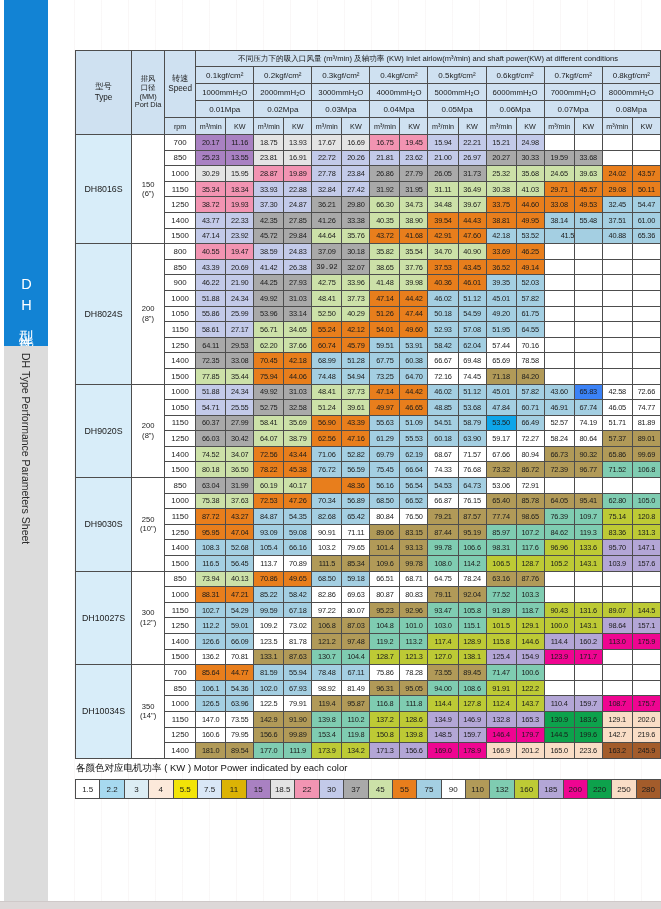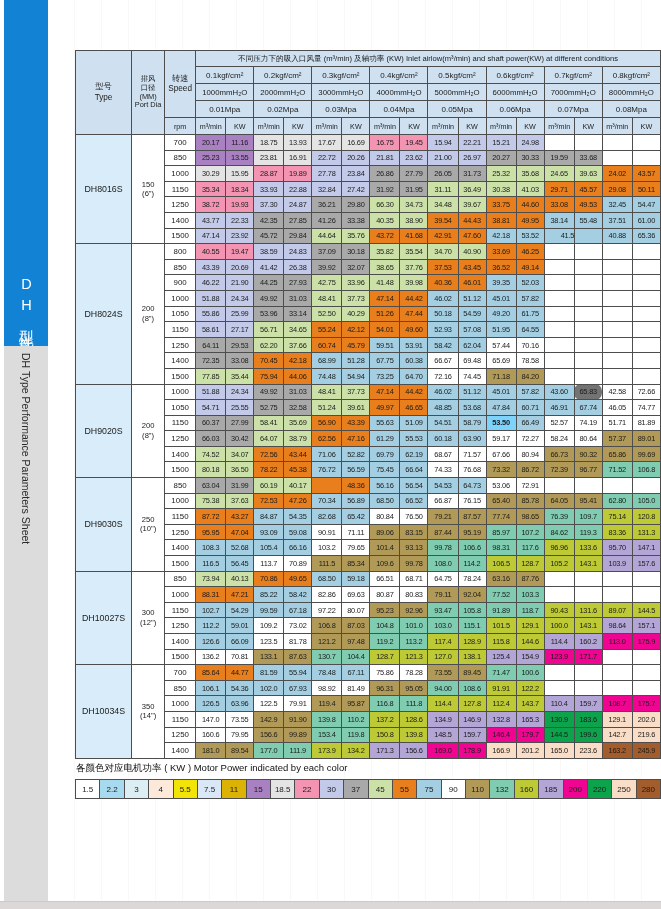--- a/index.html
+++ b/index.html
@@ -287,21 +287,21 @@
           <td class="td-val" style="background: rgb(255, 255, 255);"></td>
           <td class="td-val" style="background: rgb(255, 255, 255);"></td>
           <td class="td-val" style="background: rgb(255, 255, 255);"></td>
         </tr>
         <tr>
           <td class="td-rpm">850</td>
           <td class="td-val" style="background: rgb(195, 202, 233);">43.39</td>
           <td class="td-val" style="background: rgb(195, 202, 233);">20.69</td>
           <td class="td-val" style="background: rgb(195, 202, 233);">41.42</td>
           <td class="td-val" style="background: rgb(195, 202, 233);">26.38</td>
-          <td class="td-val" style="background: rgb(169, 169, 169);">39.92</td>
+          <td class="td-val" style="background: rgb(169, 169, 169); font-family: Liberation Mono, monospace;">39.92</td>
           <td class="td-val" style="background: rgb(169, 169, 169);">32.07</td>
           <td class="td-val" style="background: rgb(204, 225, 168);">38.65</td>
           <td class="td-val" style="background: rgb(204, 225, 168);">37.76</td>
           <td class="td-val" style="background: rgb(232, 126, 28);">37.53</td>
           <td class="td-val" style="background: rgb(232, 126, 28);">43.45</td>
           <td class="td-val" style="background: rgb(232, 126, 28);">36.52</td>
           <td class="td-val" style="background: rgb(232, 126, 28);">49.14</td>
           <td class="td-val" style="background: rgb(255, 255, 255);"></td>
           <td class="td-val" style="background: rgb(255, 255, 255);"></td>
           <td class="td-val" style="background: rgb(255, 255, 255);"></td>
@@ -450,21 +450,21 @@
           <td class="td-val" style="background: rgb(169, 169, 169);">31.03</td>
           <td class="td-val" style="background: rgb(204, 225, 168);">48.41</td>
           <td class="td-val" style="background: rgb(204, 225, 168);">37.73</td>
           <td class="td-val" style="background: rgb(232, 126, 28);">47.14</td>
           <td class="td-val" style="background: rgb(232, 126, 28);">44.42</td>
           <td class="td-val" style="background: rgb(164, 207, 226);">46.02</td>
           <td class="td-val" style="background: rgb(164, 207, 226);">51.12</td>
           <td class="td-val" style="background: rgb(164, 207, 226);">45.01</td>
           <td class="td-val" style="background: rgb(164, 207, 226);">57.82</td>
           <td class="td-val" style="background: rgb(164, 207, 226);">43.60</td>
-          <td class="td-val" style="background: #737373; border-radius: 7px;">65.83</td>
+          <td class="td-val" style="background: #3b82f6;">65.83</td>
           <td class="td-val" style="background: rgb(255, 255, 255);">42.58</td>
           <td class="td-val" style="background: rgb(255, 255, 255);">72.66</td>
         </tr>
         <tr>
           <td class="td-rpm">1050</td>
           <td class="td-val" style="background: rgb(195, 202, 233);">54.71</td>
           <td class="td-val" style="background: rgb(195, 202, 233);">25.55</td>
           <td class="td-val" style="background: rgb(169, 169, 169);">52.75</td>
           <td class="td-val" style="background: rgb(169, 169, 169);">32.58</td>
           <td class="td-val" style="background: rgb(204, 225, 168);">51.24</td>
@@ -485,21 +485,21 @@
           <td class="td-val" style="background: rgb(169, 169, 169);">60.37</td>
           <td class="td-val" style="background: rgb(169, 169, 169);">27.99</td>
           <td class="td-val" style="background: rgb(204, 225, 168);">58.41</td>
           <td class="td-val" style="background: rgb(204, 225, 168);">35.69</td>
           <td class="td-val" style="background: rgb(232, 126, 28);">56.90</td>
           <td class="td-val" style="background: rgb(232, 126, 28);">43.39</td>
           <td class="td-val" style="background: rgb(164, 207, 226);">55.63</td>
           <td class="td-val" style="background: rgb(164, 207, 226);">51.09</td>
           <td class="td-val" style="background: rgb(164, 207, 226);">54.51</td>
           <td class="td-val" style="background: rgb(164, 207, 226);">58.79</td>
-          <td class="td-val" style="background: #7dd3fc; font-weight: bold;">53.50</td>
+          <td class="td-val" style="background: #0ea5e9;">53.50</td>
           <td class="td-val" style="background: rgb(164, 207, 226);">66.49</td>
           <td class="td-val" style="background: rgb(255, 255, 255);">52.57</td>
           <td class="td-val" style="background: rgb(255, 255, 255);">74.19</td>
           <td class="td-val" style="background: rgb(255, 255, 255);">51.71</td>
           <td class="td-val" style="background: rgb(255, 255, 255);">81.89</td>
         </tr>
         <tr>
           <td class="td-rpm">1250</td>
           <td class="td-val" style="background: rgb(169, 169, 169);">66.03</td>
           <td class="td-val" style="background: rgb(169, 169, 169);">30.42</td>

